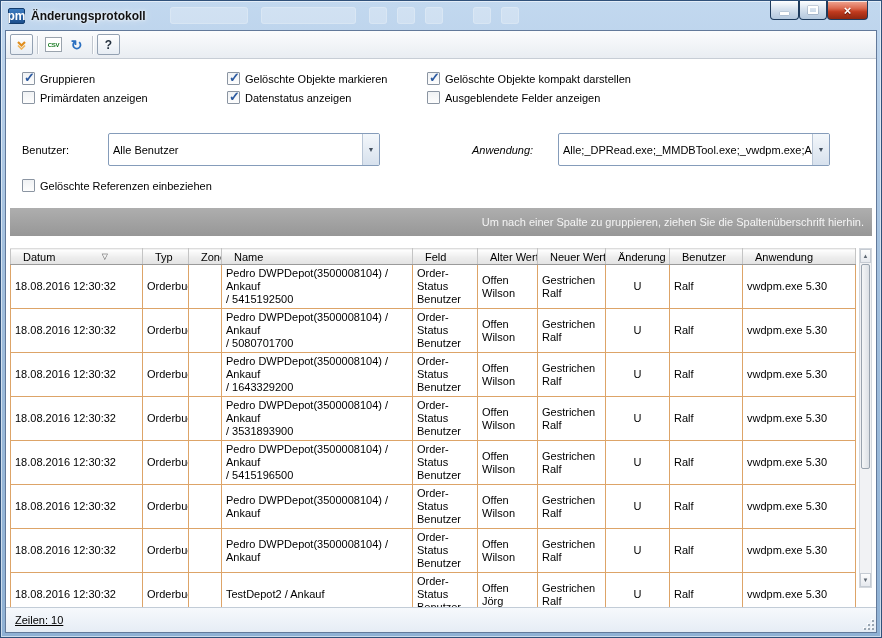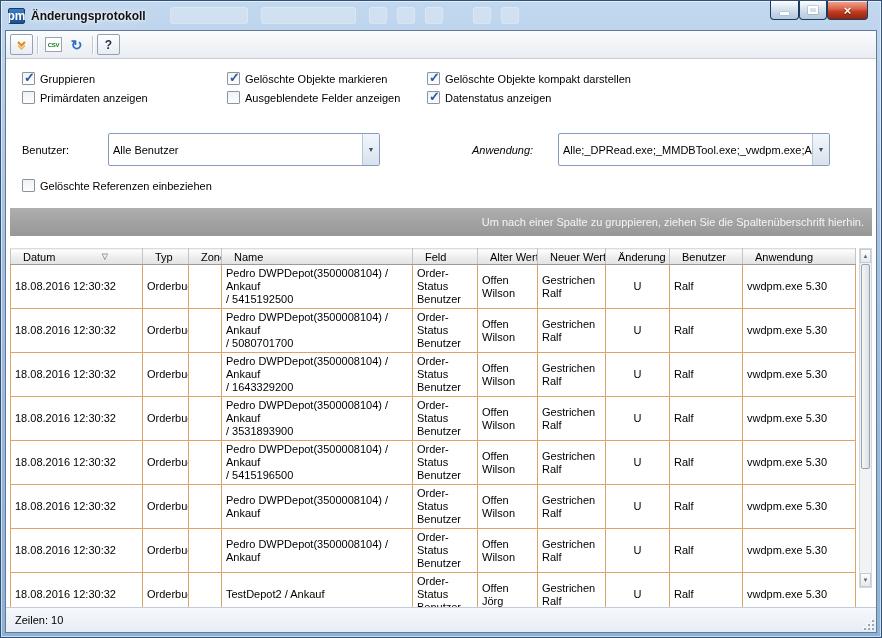--- a/index.html
+++ b/index.html
@@ -110,21 +110,21 @@
   .sarrow { position:absolute; left:0; right:0; height:14px;
     display:flex; align-items:center; justify-content:center; font-size:6px; color:#5d6671;
     background:linear-gradient(#fdfdfd,#e6e9ee); border:1px solid #c5cbd3; }
   .sarrow.up { top:0; } .sarrow.down { bottom:0; }
   .sthumb { position:absolute; left:1px; right:1px; top:15px; height:205px;
     background:linear-gradient(90deg,#f5f6f7,#dde1e6); border:1px solid #99a3ae; border-radius:2px; }
 
   
   .statusbar { height:25px; flex:none; position:relative;
     background:linear-gradient(#f6f9fc,#e6edf5); border-top:1px solid #c2ccd7;
-    display:flex; align-items:center; padding:0 9px; font-size:11px; color:#000; }
+    display:flex; align-items:center; padding:0 9px; font-size:11px; color:#000;text-decoration:underline; }
   .grip { position:absolute; right:2px; bottom:2px; width:12px; height:12px; }
   .grip i { position:absolute; width:2px; height:2px; background:#9aa6b2;
     box-shadow:-1px -1px 0 rgba(255,255,255,.8); }
 </style>
 </head>
 <body>
 
 <div class="window">
 
   <div class="titlebar">
@@ -185,26 +185,26 @@
         </div>
         <div class="cb-item">
           <span class="cb checked"></span>
           <span>Gelöschte Objekte kompakt darstellen</span>
         </div>
         <div class="cb-item">
           <span class="cb"></span>
           <span>Primärdaten anzeigen</span>
         </div>
         <div class="cb-item">
+          <span class="cb checked"></span>
+          <span>Datenstatus anzeigen</span>
+        </div>
+        <div class="cb-item">
           <span class="cb"></span>
           <span>Ausgeblendete Felder anzeigen</span>
-        </div>
-        <div class="cb-item">
-          <span class="cb checked"></span>
-          <span>Datenstatus anzeigen</span>
         </div>
       </div>
 
       <div class="filter-row">
         <span class="flabel">Benutzer:</span>
         <div class="combo">
           <span class="combo-text">Alle Benutzer</span>
           <span class="combo-arrow">▼</span>
         </div>
         <span class="flabel second">Anwendung:</span>

